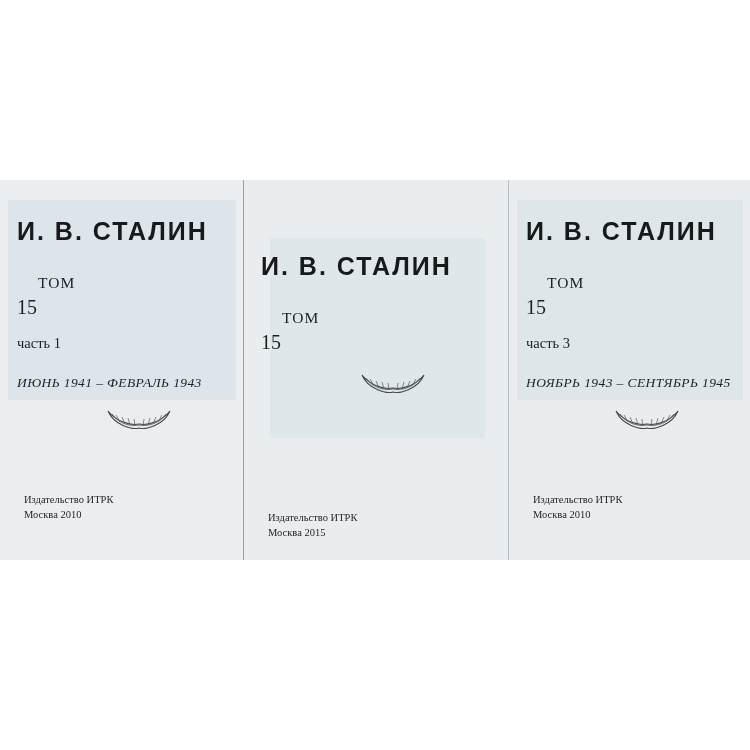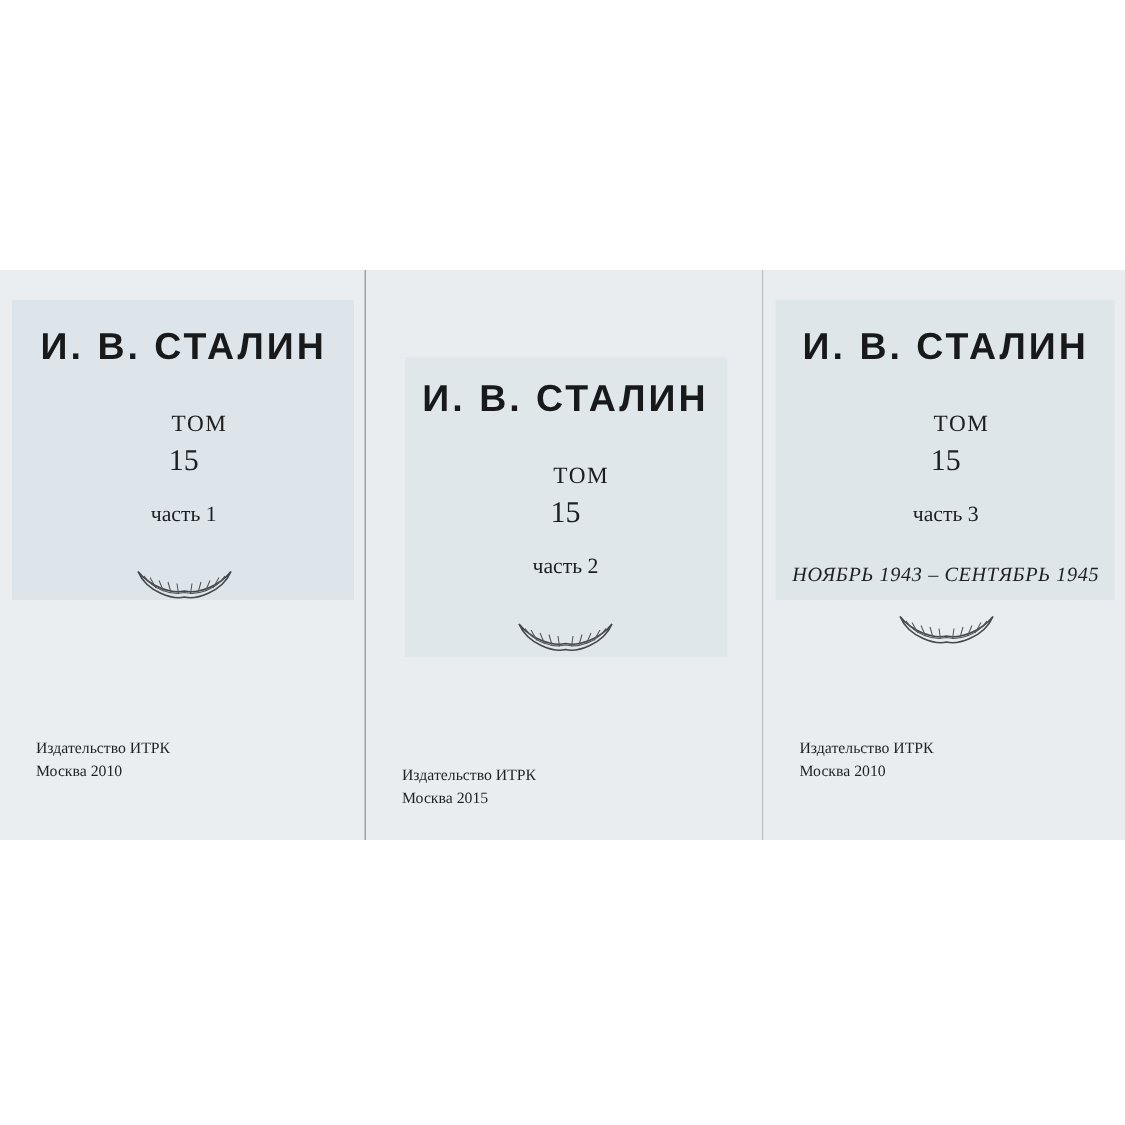--- a/index.html
+++ b/index.html
@@ -50,23 +50,22 @@
     position: absolute;
     background: rgba(225, 231, 236, 0.75);
     pointer-events: none;
   }
   .p1 .patch-a { left: 8px;  top: 20px;  width: 228px; height: 200px; background: rgba(220,227,233,0.85); }
   .p2 .patch-a { left: 26px; top: 58px;  width: 215px; height: 200px; background: rgba(222,229,234,0.85); }
   .p3 .patch-a { left: 8px;  top: 20px;  width: 226px; height: 200px; background: rgba(221,228,233,0.85); }
 
   .title-block {
     position: absolute;
-    left: 1px;
+    left: 17px;
     width: 100%;
-    text-align: center;
     color: #1d1f21;
   }
   .author {
     font-family: "Liberation Sans", sans-serif;
     font-weight: bold;
     letter-spacing: 2px;
     font-size: 25px;
     color: #17191b;
     margin: 0 0 26px 0;
     line-height: 1.1;
@@ -136,41 +135,41 @@
 
 <div class="scan-area">
 
   <div class="page p1">
     <div class="patch patch-a"></div>
     <div class="title-block">
       <div class="author">И. В. СТАЛИН</div>
       <div class="tom">ТОМ</div>
       <div class="tom-num">15</div>
       <div class="part">часть 1</div>
+      <div class="period">ИЮНЬ 1941 – ФЕВРАЛЬ 1943</div>
       <div class="ornament">
         <svg viewBox="0 0 70 26" width="70" height="26" aria-hidden="true">
           <path d="M4 6 C10 20, 28 25, 35 23 C42 25, 60 20, 66 6 C58 16, 44 21, 35 19 C26 21, 12 16, 4 6 Z" fill="none" stroke="#2a2c2e" stroke-width="1.1"></path>
           <path d="M8 9 C14 18, 26 22, 35 20 C44 22, 56 18, 62 9" fill="none" stroke="#3a3c3e" stroke-width="0.8"></path>
           <path d="M12 10 L16 17 M18 12 L21 19 M24 13 L26 20 M30 14 L31 21 M40 14 L39 21 M46 13 L44 20 M52 12 L49 19 M58 10 L54 17" stroke="#3a3c3e" stroke-width="0.7"></path>
         </svg>
       </div>
     </div>
     <div class="imprint">
       <div>Издательство ИТРК</div>
       <div>Москва 2010</div>
     </div>
   </div>
 
   <div class="page p2">
     <div class="patch patch-a"></div>
     <div class="title-block">
       <div class="author">И. В. СТАЛИН</div>
       <div class="tom">ТОМ</div>
       <div class="tom-num">15</div>
-      <div class="part">часть 2</div>
       <div class="ornament">
         <svg viewBox="0 0 70 26" width="70" height="26" aria-hidden="true">
           <path d="M4 6 C10 20, 28 25, 35 23 C42 25, 60 20, 66 6 C58 16, 44 21, 35 19 C26 21, 12 16, 4 6 Z" fill="none" stroke="#2a2c2e" stroke-width="1.1"></path>
           <path d="M8 9 C14 18, 26 22, 35 20 C44 22, 56 18, 62 9" fill="none" stroke="#3a3c3e" stroke-width="0.8"></path>
           <path d="M12 10 L16 17 M18 12 L21 19 M24 13 L26 20 M30 14 L31 21 M40 14 L39 21 M46 13 L44 20 M52 12 L49 19 M58 10 L54 17" stroke="#3a3c3e" stroke-width="0.7"></path>
         </svg>
       </div>
     </div>
     <div class="imprint">
       <div>Издательство ИТРК</div>

